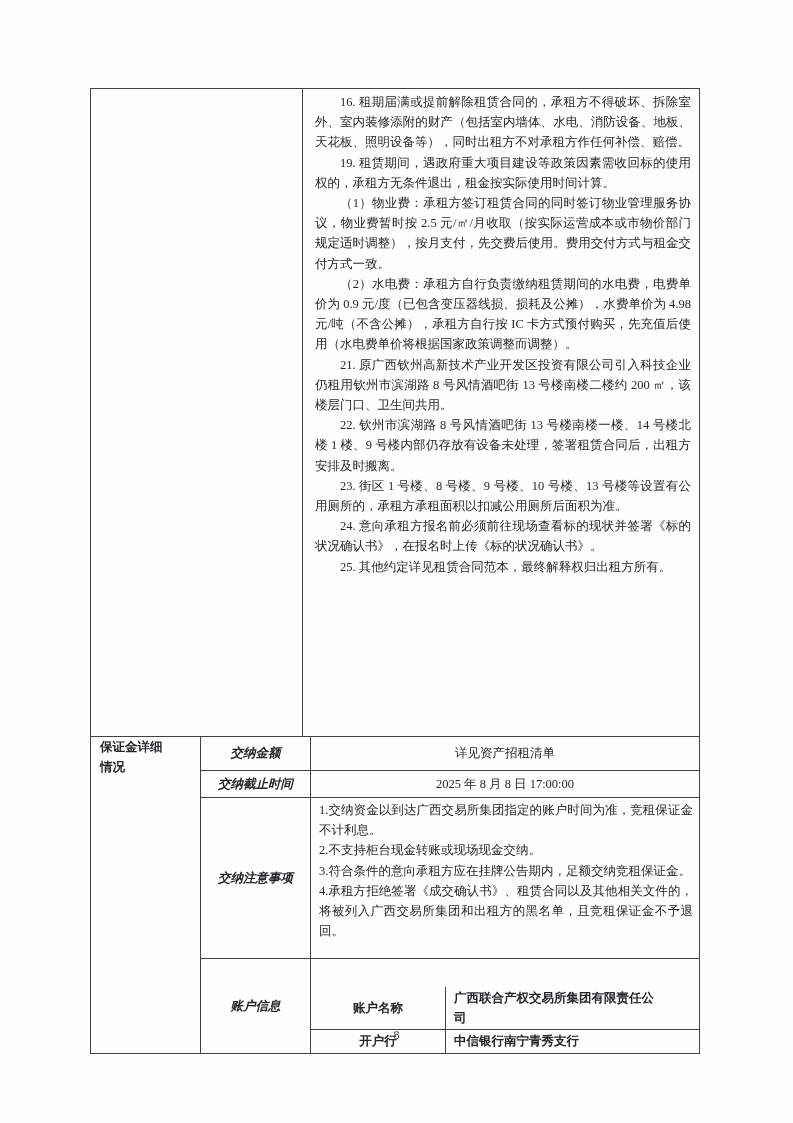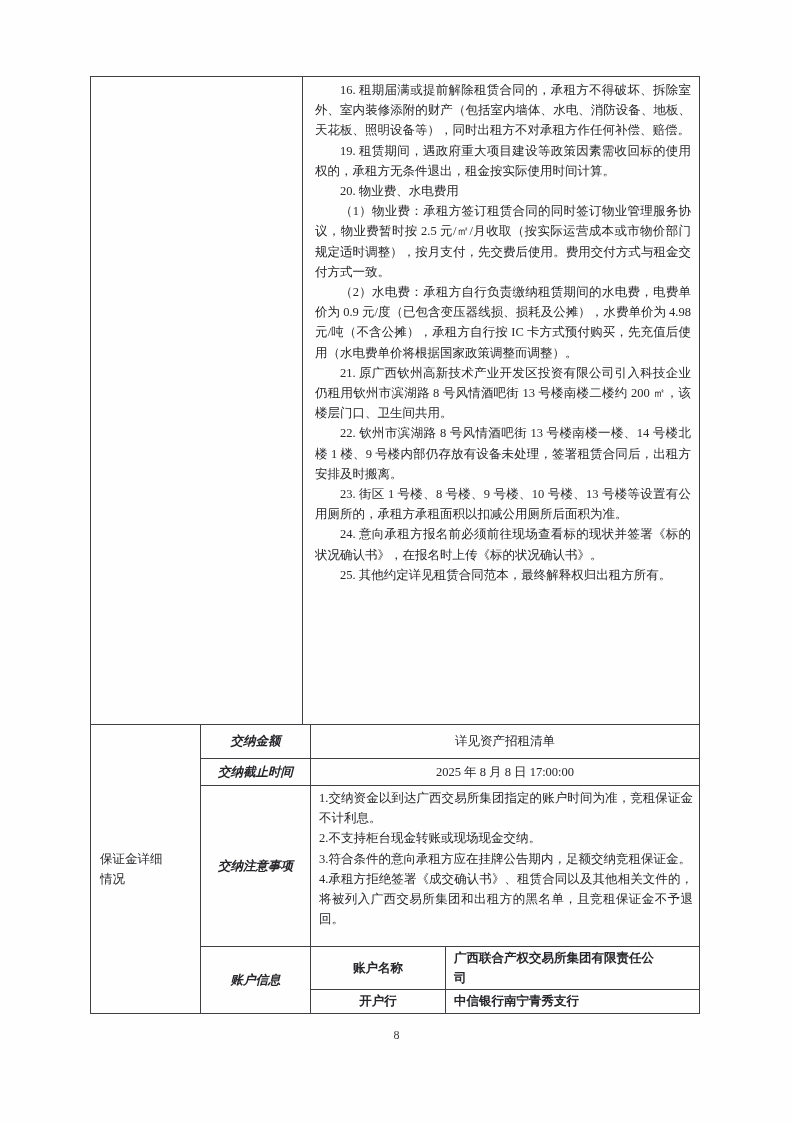--- a/index.html
+++ b/index.html
@@ -5,21 +5,21 @@
   html,body{margin:0;padding:0;background:#ffffff;}
   .page{
     position:relative;
     width:793px;height:1123px;
     background:#fefefe;
     font-family:"Liberation Serif","DejaVu Serif",serif;
     color:#26262a;
     overflow:hidden;
   }
   .doc-table{
-    position:absolute;left:90px;top:76px;width:610px;
+    position:absolute;left:90px;top:88px;width:610px;
     border:1.4px solid #3f3f44;
     box-sizing:border-box;
     font-size:12.5px;
     line-height:20.2px;
   }
   .row{display:flex;box-sizing:border-box;}
   .upper-row{height:647px;}
   .upper-label{
     width:212px;flex:0 0 212px;
     border-right:1.2px solid #3f3f44;box-sizing:border-box;
@@ -32,22 +32,23 @@
   .para{
     margin:0;
     text-indent:2em;
     text-align:justify;
   }
   
   .deposit-row{border-top:1.2px solid #3f3f44;}
   .col-a{
     width:110px;flex:0 0 110px;
     border-right:1.2px solid #3f3f44;box-sizing:border-box;
-    display:flex;align-items:center;
+    display:flex;
     padding-left:9px;
+    font-weight:bold;
   }
   .col-a .wrap-label{display:inline-block;width:64px;}
   .deposit-right{flex:1;display:flex;flex-direction:column;}
   .sub-row{display:flex;box-sizing:border-box;}
   .sub-row + .sub-row{border-top:1.2px solid #3f3f44;}
   .col-b{
     width:110px;flex:0 0 110px;
     border-right:1.2px solid #3f3f44;box-sizing:border-box;
     display:flex;align-items:center;justify-content:center;
     text-align:center;
@@ -77,41 +78,40 @@
     border-right:1.2px solid #3f3f44;box-sizing:border-box;
     display:flex;align-items:center;justify-content:center;
     font-weight:bold;
   }
   .acct-val{
     flex:1;display:flex;align-items:flex-end;
     padding:1px 6px 1px 8px;box-sizing:border-box;
     text-align:left;font-weight:bold;
   }
   .acct-val .clamp{display:block;max-width:212px;}
-  .row-name{min-height:42px;}
+  .row-name{min-height:42px;margin-top:28px;}
   .row-bank{min-height:23px;}
   .page-number{
     position:absolute;left:0;right:0;top:1028px;
     text-align:center;
     font-size:12px;color:#3a3a3e;
   }
 </style>
 </head>
 <body>
 
 <div class="page">
 
   <div class="doc-table">
 
     <div class="row upper-row">
       <div class="upper-label"></div>
       <div class="upper-content">
         <p class="para">16. 租期届满或提前解除租赁合同的，承租方不得破坏、拆除室外、室内装修添附的财产（包括室内墙体、水电、消防设备、地板、天花板、照明设备等），同时出租方不对承租方作任何补偿、赔偿。</p>
         <p class="para">19. 租赁期间，遇政府重大项目建设等政策因素需收回标的使用权的，承租方无条件退出，租金按实际使用时间计算。</p>
-        <p class="para">20. 物业费、水电费用</p>
         <p class="para">（1）物业费：承租方签订租赁合同的同时签订物业管理服务协议，物业费暂时按 2.5 元/㎡/月收取（按实际运营成本或市物价部门规定适时调整），按月支付，先交费后使用。费用交付方式与租金交付方式一致。</p>
         <p class="para">（2）水电费：承租方自行负责缴纳租赁期间的水电费，电费单价为 0.9 元/度（已包含变压器线损、损耗及公摊），水费单价为 4.98 元/吨（不含公摊），承租方自行按 IC 卡方式预付购买，先充值后使用（水电费单价将根据国家政策调整而调整）。</p>
         <p class="para">21. 原广西钦州高新技术产业开发区投资有限公司引入科技企业仍租用钦州市滨湖路 8 号风情酒吧街 13 号楼南楼二楼约 200 ㎡，该楼层门口、卫生间共用。</p>
         <p class="para">22. 钦州市滨湖路 8 号风情酒吧街 13 号楼南楼一楼、14 号楼北楼 1 楼、9 号楼内部仍存放有设备未处理，签署租赁合同后，出租方安排及时搬离。</p>
         <p class="para">23. 街区 1 号楼、8 号楼、9 号楼、10 号楼、13 号楼等设置有公用厕所的，承租方承租面积以扣减公用厕所后面积为准。</p>
         <p class="para">24. 意向承租方报名前必须前往现场查看标的现状并签署《标的状况确认书》，在报名时上传《标的状况确认书》。</p>
         <p class="para">25. 其他约定详见租赁合同范本，最终解释权归出租方所有。</p>
       </div>
     </div>
 

